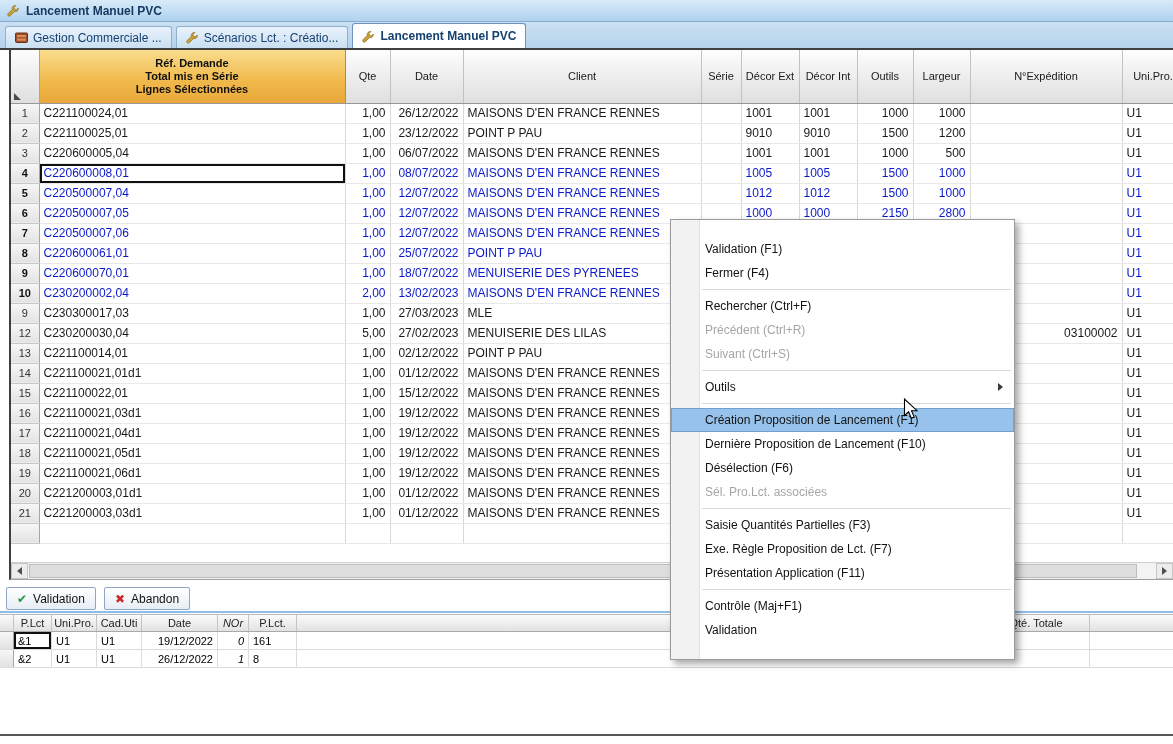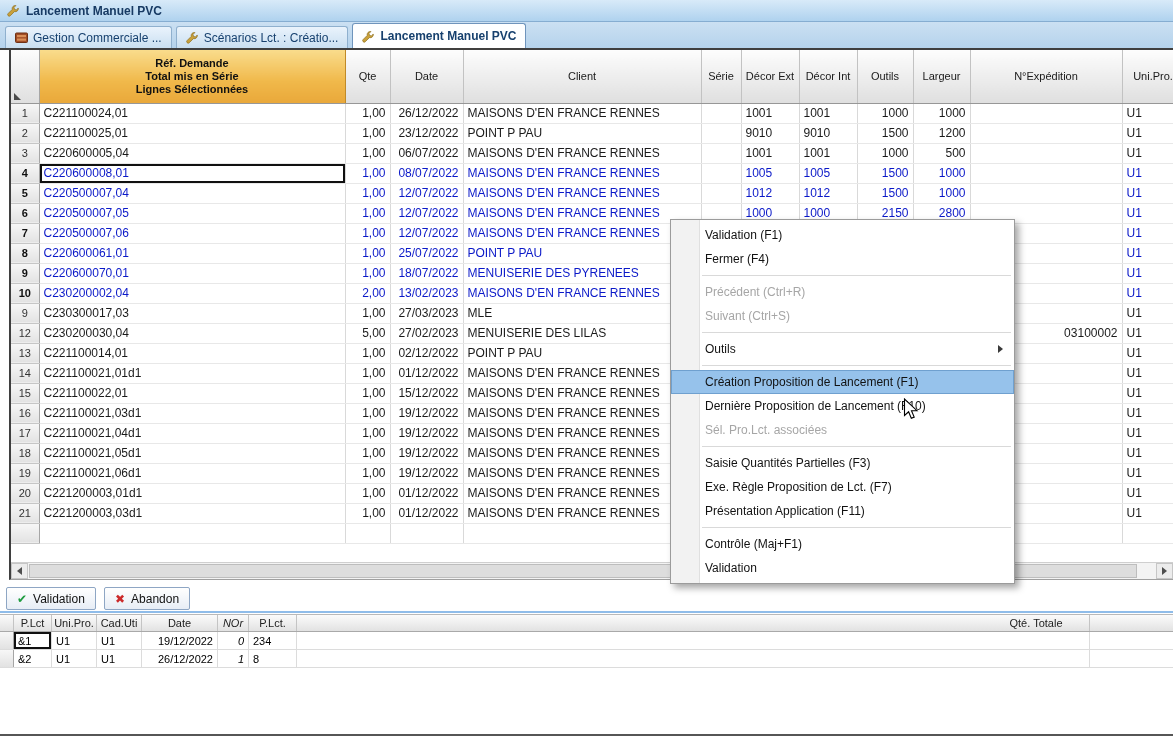--- a/index.html
+++ b/index.html
@@ -80,21 +80,21 @@
   .bgd.w0 { background:linear-gradient(#F7F7F7,#E2E2E2); border-right:1px solid #A6A6A6; padding:0; }
   .bgd.w4 { justify-content:flex-end; }
   .bgd.w5 { justify-content:flex-end; }
   .bgd.bfocus { box-shadow:inset 0 0 0 2px #101010; }
 
   .bottomline { position:absolute; left:0; top:734px; width:100%; height:2px; background:#565656; }
 
   
   .ctxmenu { position:absolute; left:670px; top:219px; width:345px;
     background:linear-gradient(to right, #F2F2F2 0, #F2F2F2 28px, #E0E0E0 28px, #E0E0E0 29px, #FFFFFF 29px);
-    border:1px solid #9B9B9B; box-shadow:4px 4px 7px rgba(0,0,0,0.35); padding:3px 0; z-index:40; }
+    border:1px solid #9B9B9B; box-shadow:4px 4px 7px rgba(0,0,0,0.35); padding:17px 0; z-index:40; }
   .menu-item { height:24px; display:flex; align-items:center; padding:0 14px 0 34px;
     font-size:12px; color:#121212; position:relative; white-space:nowrap; }
   .menu-item.disabled { color:#A6A6A6; }
   .menu-item.hl { background:#96C2EB; box-shadow:inset 0 0 0 1px #6FA0CF; }
   .menu-sep { height:1px; background:#D9D9D9; margin:4px 3px 4px 31px; }
   .sub-arrow { position:absolute; right:11px; width:0; height:0;
     border-left:5px solid #3A3A3A; border-top:4px solid transparent; border-bottom:4px solid transparent; }
 
   .cursor { position:absolute; left:903px; top:398px; z-index:60; }
 </style>
@@ -525,21 +525,21 @@
       <div class="bgc w8">Qté. Totale</div>
       <div class="bgc w9"></div>
     </div>
     <div class="bg-row">
       <div class="bgd w0"></div>
       <div class="bgd w1 bfocus">&amp;1</div>
       <div class="bgd w2">U1</div>
       <div class="bgd w3">U1</div>
       <div class="bgd w4">19/12/2022</div>
       <div class="bgd w5">0</div>
-      <div class="bgd w6">234</div>
+      <div class="bgd w6">161</div>
       <div class="bgd w7"></div>
       <div class="bgd w8"></div>
       <div class="bgd w9"></div>
     </div>
     <div class="bg-row">
       <div class="bgd w0"></div>
       <div class="bgd w1">&amp;2</div>
       <div class="bgd w2">U1</div>
       <div class="bgd w3">U1</div>
       <div class="bgd w4">26/12/2022</div>
@@ -554,37 +554,43 @@
   <div class="bottomline"></div>
 
   <div class="ctxmenu" id="ctx-menu">
       <div class="menu-item">
         <span>Validation (F1)</span>
       </div>
       <div class="menu-item">
         <span>Fermer (F4)</span>
       </div>
       <div class="menu-sep"></div>
+      <div class="menu-item">
+        <span>Rechercher (Ctrl+F)</span>
+      </div>
       <div class="menu-item disabled">
         <span>Précédent (Ctrl+R)</span>
       </div>
       <div class="menu-item disabled">
         <span>Suivant (Ctrl+S)</span>
       </div>
       <div class="menu-sep"></div>
       <div class="menu-item">
         <span>Outils</span>
         <span class="sub-arrow"></span>
       </div>
       <div class="menu-sep"></div>
       <div class="menu-item hl">
         <span>Création Proposition de Lancement (F1)</span>
       </div>
       <div class="menu-item">
         <span>Dernière Proposition de Lancement (F10)</span>
+      </div>
+      <div class="menu-item">
+        <span>Désélection (F6)</span>
       </div>
       <div class="menu-item disabled">
         <span>Sél. Pro.Lct. associées</span>
       </div>
       <div class="menu-sep"></div>
       <div class="menu-item">
         <span>Saisie Quantités Partielles (F3)</span>
       </div>
       <div class="menu-item">
         <span>Exe. Règle Proposition de Lct. (F7)</span>

